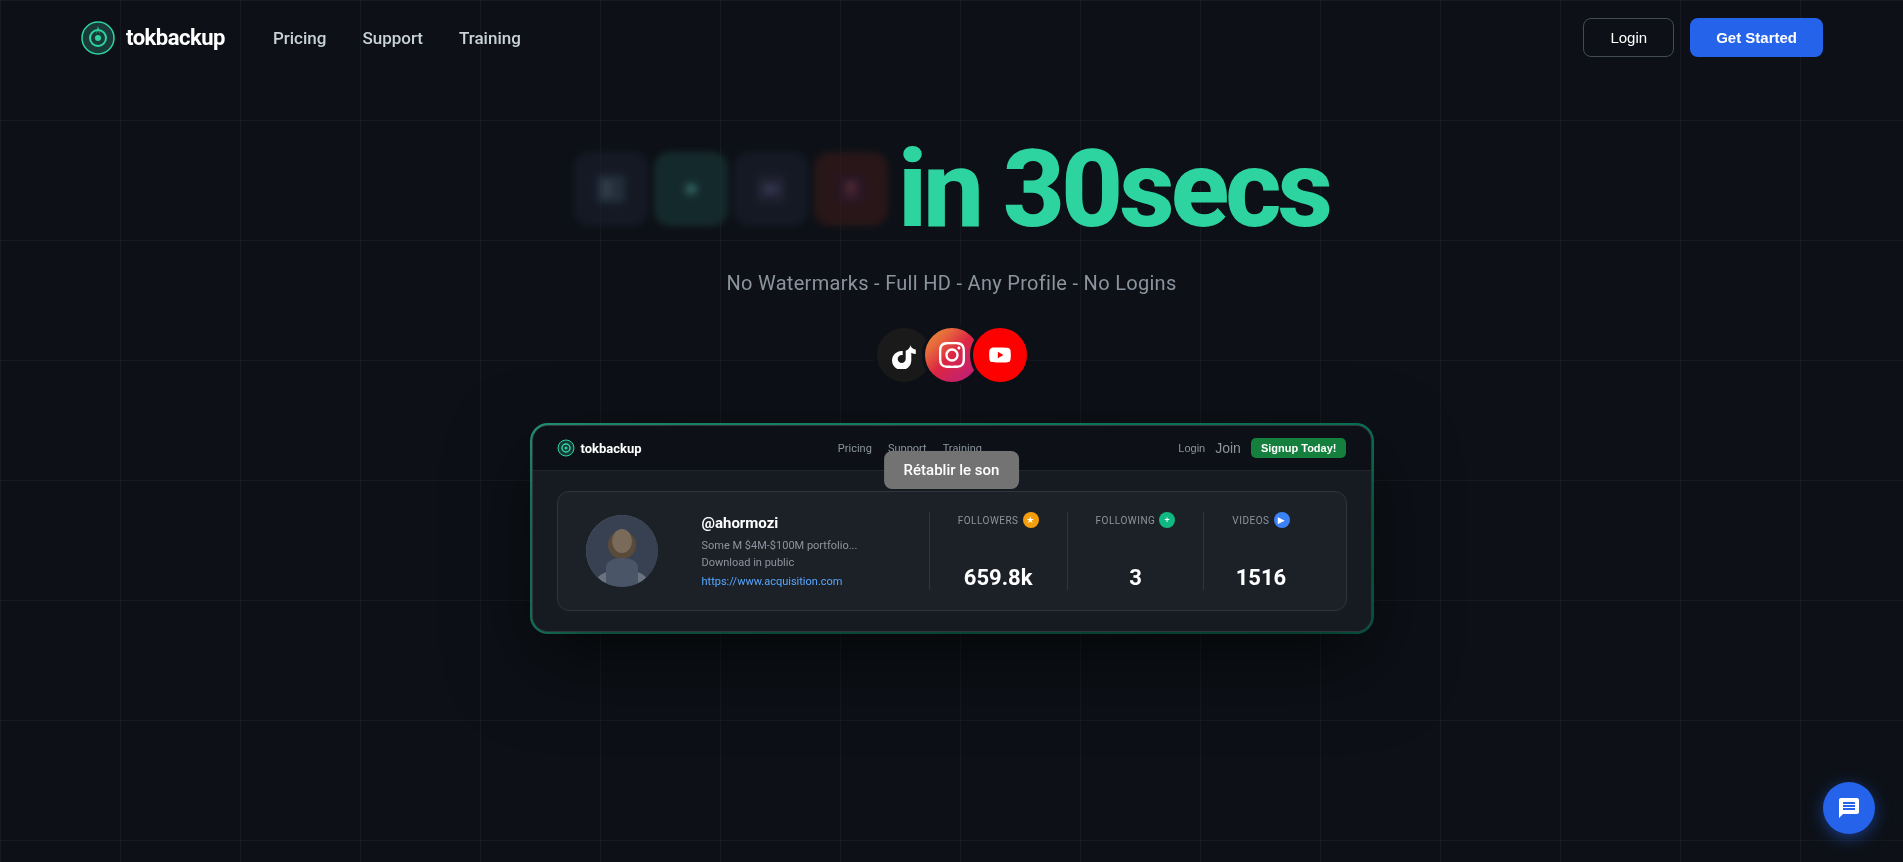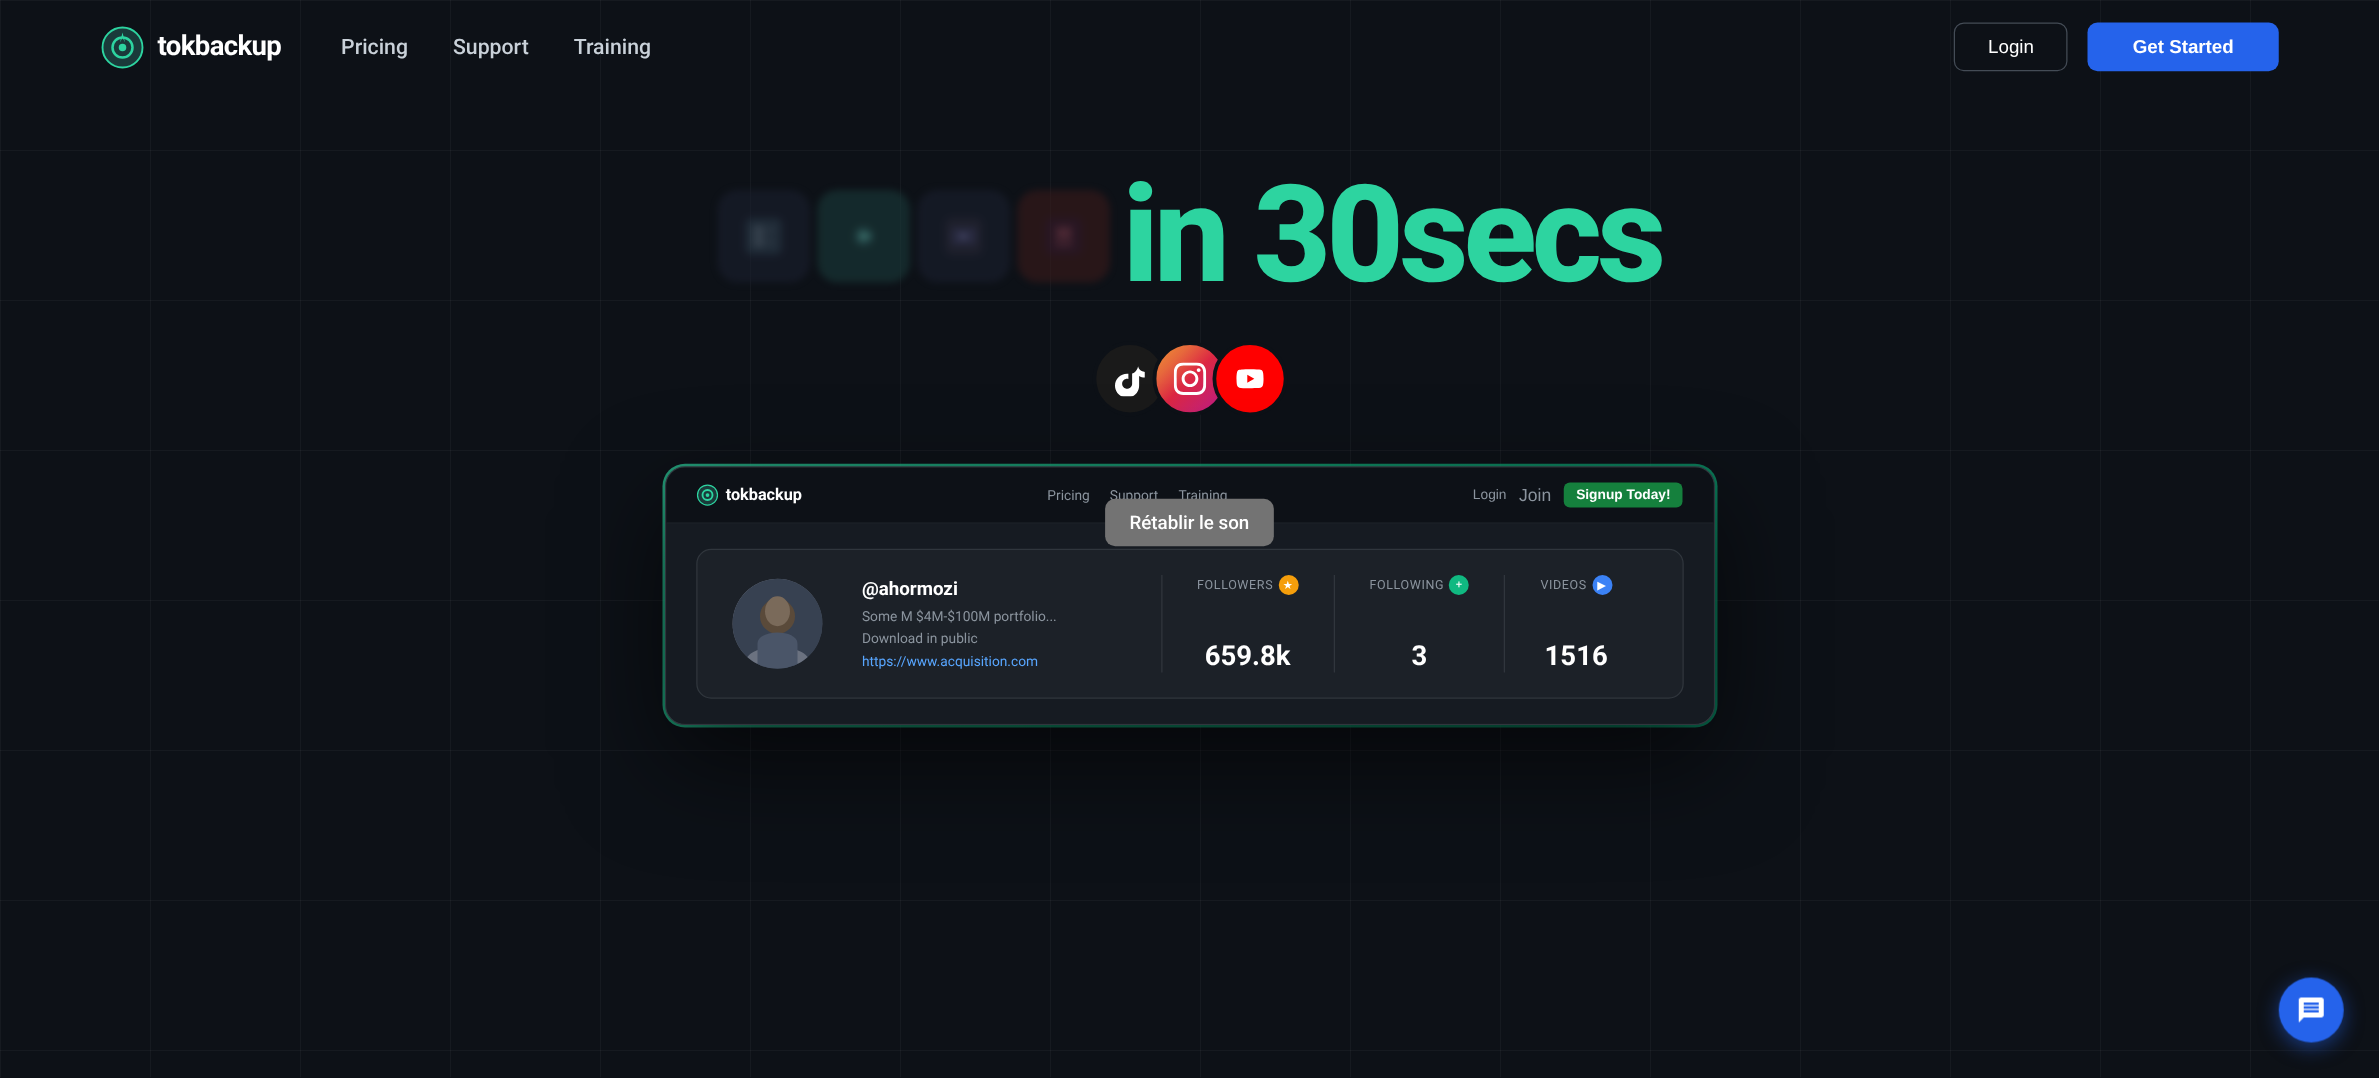--- a/index.html
+++ b/index.html
@@ -85,21 +85,21 @@
       border: 1.5px solid #444c56;
       border-radius: 8px;
       background: transparent;
       color: #ffffff;
       font-size: 15px;
       font-weight: 500;
       cursor: pointer;
     }
 
     .btn-get-started {
-      padding: 11px 36px;
+      padding: 11px 26px;
       border: none;
       border-radius: 8px;
       background: #2563eb;
       color: #ffffff;
       font-size: 15px;
       font-weight: 600;
       cursor: pointer;
     }
 
     
@@ -311,21 +311,21 @@
       padding: 20px 24px;
       background: #161b22;
     }
 
     .profile-card {
       background: #1c2128;
       border-radius: 12px;
       padding: 20px 28px;
       display: flex;
       align-items: center;
-      gap: 32px;
+      gap: 44px;
       border: 1px solid #30363d;
     }
 
     .avatar-area {
       display: flex;
       flex-direction: column;
       align-items: center;
       gap: 8px;
     }
 
@@ -511,20 +511,21 @@
         <svg width="30" height="30" viewBox="0 0 30 30" fill="none">
           <rect width="30" height="30" rx="6" fill="#3a1a2a"></rect>
           <rect x="8" y="6" width="14" height="18" rx="2" fill="#5a2a3a"></rect>
           <rect x="10" y="10" width="10" height="5" rx="1" fill="#7a3a4a"></rect>
         </svg>
       </div>
     </div>
     <span class="hero-title-in30">in 30secs</span>
   </div>
 
+  <p class="hero-subtitle">No Watermarks - Full HD - Any Profile - No Logins</p>
 
   <div class="social-icons-row">
     <div class="social-icon tiktok">
       <svg width="28" height="28" viewBox="0 0 28 28" fill="white">
         <path d="M20.5 4c0 0-0.3 2.5-2.5 4.5-0.7 0.7-1.5 1.1-2.3 1.3V18c0 2.2-1.8 4-4 4s-4-1.8-4-4 1.8-4 4-4c0.4 0 0.7 0.1 1 0.2V10c-0.3 0-0.7-0.1-1-0.1C6.3 9.9 2 14.2 2 19.5S6.3 29 11.7 29 21.3 24.7 21.3 19.5V11.8c1.3 0.8 2.8 1.2 4.5 1.2V8.5C24.8 8.5 21 7.5 20.5 4z"></path>
       </svg>
     </div>
     <div class="social-icon instagram">
       <svg width="26" height="26" viewBox="0 0 24 24" fill="white">
         <path d="M12 2.163c3.204 0 3.584.012 4.85.07 3.252.148 4.771 1.691 4.919 4.919.058 1.265.069 1.645.069 4.849 0 3.205-.012 3.584-.069 4.849-.149 3.225-1.664 4.771-4.919 4.919-1.266.058-1.644.07-4.85.07-3.204 0-3.584-.012-4.849-.07-3.26-.149-4.771-1.699-4.919-4.92-.058-1.265-.07-1.644-.07-4.849 0-3.204.013-3.583.07-4.849.149-3.227 1.664-4.771 4.919-4.919 1.266-.057 1.645-.069 4.849-.069zm0-2.163c-3.259 0-3.667.014-4.947.072-4.358.2-6.78 2.618-6.98 6.98-.059 1.281-.073 1.689-.073 4.948 0 3.259.014 3.668.072 4.948.2 4.358 2.618 6.78 6.98 6.98 1.281.058 1.689.072 4.948.072 3.259 0 3.668-.014 4.948-.072 4.354-.2 6.782-2.618 6.979-6.98.059-1.28.073-1.689.073-4.948 0-3.259-.014-3.667-.072-4.947-.196-4.354-2.617-6.78-6.979-6.98-1.281-.059-1.69-.073-4.949-.073zm0 5.838c-3.403 0-6.162 2.759-6.162 6.162s2.759 6.163 6.162 6.163 6.162-2.759 6.162-6.163c0-3.403-2.759-6.162-6.162-6.162zm0 10.162c-2.209 0-4-1.79-4-4 0-2.209 1.791-4 4-4s4 1.791 4 4c0 2.21-1.791 4-4 4zm6.406-11.845c-.796 0-1.441.645-1.441 1.44s.645 1.44 1.441 1.44c.795 0 1.439-.645 1.439-1.44s-.644-1.44-1.439-1.44z"></path>

